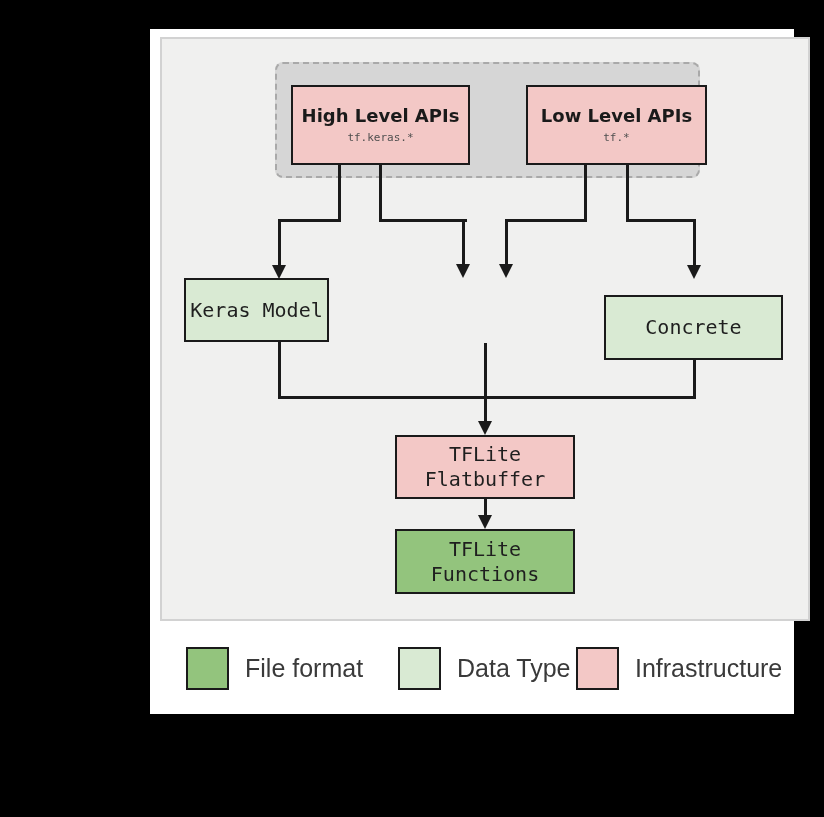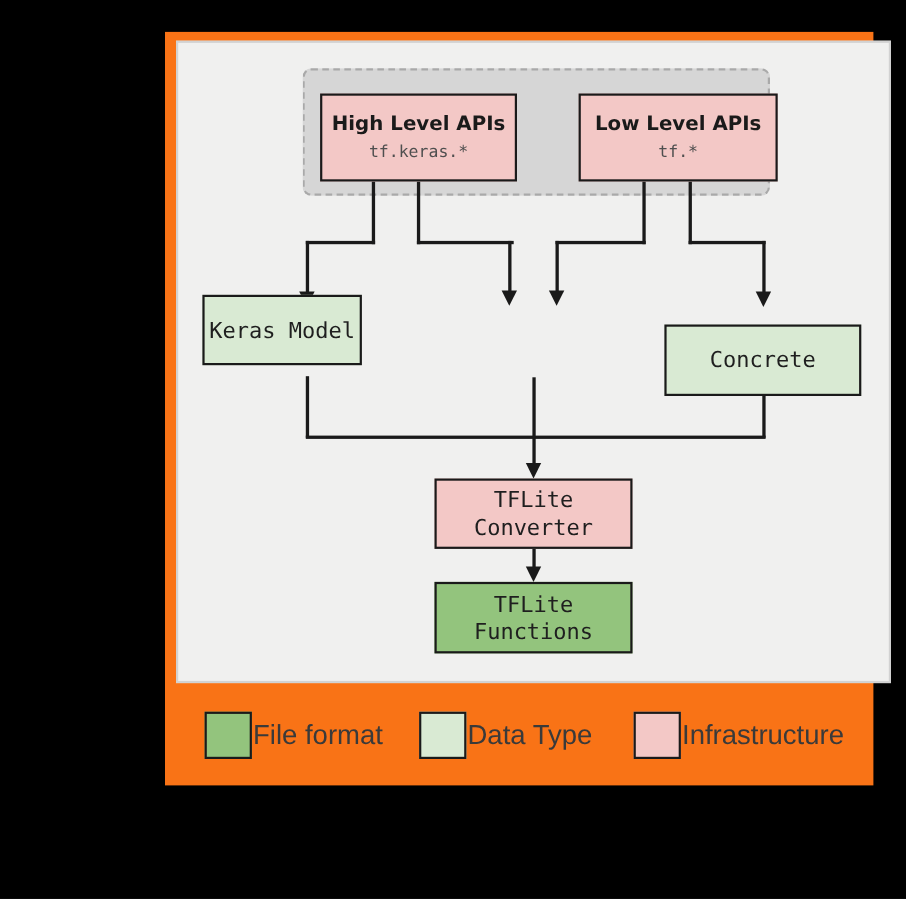--- a/index.html
+++ b/index.html
@@ -1,38 +1,38 @@
 <!DOCTYPE html>
 <html><head>
 <meta charset="utf-8">
 <style>
   html,body{margin:0;padding:0;background:#000;}
   .stage{position:relative;width:824px;height:817px;background:#000;overflow:hidden;
          font-family:"Liberation Sans",sans-serif;}
-  .page{position:absolute;left:150px;top:29px;width:644px;height:685px;background:#f97316;}
+  .page{position:absolute;left:150px;top:29px;width:644px;height:685px;background:#ffffff;}
   .panel{position:absolute;left:10px;top:8px;width:650px;height:584px;
          background:#f0f0ef;border:2px solid #d2d2d2;box-sizing:border-box;}
   .group{position:absolute;left:113px;top:23px;width:425px;height:116px;
          background:#d6d6d6;border:2px dashed #a9a9a9;border-radius:8px;box-sizing:border-box;}
   .node{position:absolute;border:2.5px solid #1a1a1a;box-sizing:border-box;
         display:flex;flex-direction:column;align-items:center;justify-content:center;
         text-align:center;line-height:1.25;}
   .node .title{font-family:"DejaVu Sans",sans-serif;font-weight:600;font-size:18px;color:#1a1a1a;}
-  .node .subtitle{font-family:"DejaVu Sans Mono",monospace;font-size:15px;color:#4f4f4f;margin-top:4px;text-align:right;}
+  .node .subtitle{font-family:"DejaVu Sans Mono",monospace;font-size:11px;color:#4f4f4f;margin-top:4px;text-align:right;}
   .mono{font-family:"DejaVu Sans Mono",monospace;font-size:20px;color:#1f1f1f;}
   .line{position:absolute;background:#1a1a1a;}
   .arrow{position:absolute;width:0;height:0;border-left:7px solid transparent;
          border-right:7px solid transparent;border-top:14px solid #1a1a1a;}
-  .legend-item{position:absolute;display:flex;align-items:center;gap:1px;}
+  .legend-item{position:absolute;display:flex;align-items:center;gap:16px;}
   .swatch{width:43px;height:43px;border:2px solid #1a1a1a;box-sizing:border-box;}
   .legend-label{font-size:25px;color:#3a3a3a;}
   
   .n-high{left:129px;top:46px;width:179px;height:80px;}
   .n-low{left:334px;top:46px;width:181px;height:80px;margin-left:30px;}
-  .n-keras{left:22px;top:229px;width:145px;height:64px;}
+  .n-keras{left:22px;top:239px;width:145px;height:64px;}
   .n-saved{left:233px;top:238px;width:181px;height:66px;}
   .n-concrete{left:442px;top:256px;width:179px;height:65px;}
   .n-converter{left:233px;top:396px;width:180px;height:64px;}
   .n-flatbuffer{left:233px;top:490px;width:180px;height:65px;}
 </style>
 </head>
 <body>
 
 <div class="stage">
   <div class="page">
@@ -84,35 +84,35 @@
         <span class="mono">Keras Model</span>
       </div>
 
 
       <div class="node n-concrete" style="background-color: rgb(217, 234, 211);">
         <span class="mono">Concrete</span>
       </div>
 
       <div class="node n-converter" style="background-color: rgb(243, 200, 198);">
         <span class="mono">TFLite</span>
-        <span class="mono">Converter</span>
+        <span class="mono">Flatbuffer</span>
       </div>
 
       <div class="node n-flatbuffer" style="background-color: rgb(147, 196, 125);">
         <span class="mono">TFLite</span>
         <span class="mono">Functions</span>
       </div>
 
     </div>
 
     <div class="legend-item" style="left:36px;top:618px;">
       <span class="swatch" style="background-color: rgb(147, 196, 125);"></span>
       <span class="legend-label">File format</span>
     </div>
-    <div class="legend-item" style="left:231px;top:618px;">
+    <div class="legend-item" style="left:248px;top:618px;">
       <span class="swatch" style="background-color: rgb(217, 234, 211);"></span>
       <span class="legend-label">Data Type</span>
     </div>
     <div class="legend-item" style="left:426px;top:618px;">
       <span class="swatch" style="background-color: rgb(243, 200, 198);"></span>
       <span class="legend-label">Infrastructure</span>
     </div>
 
   </div>
 </div>

